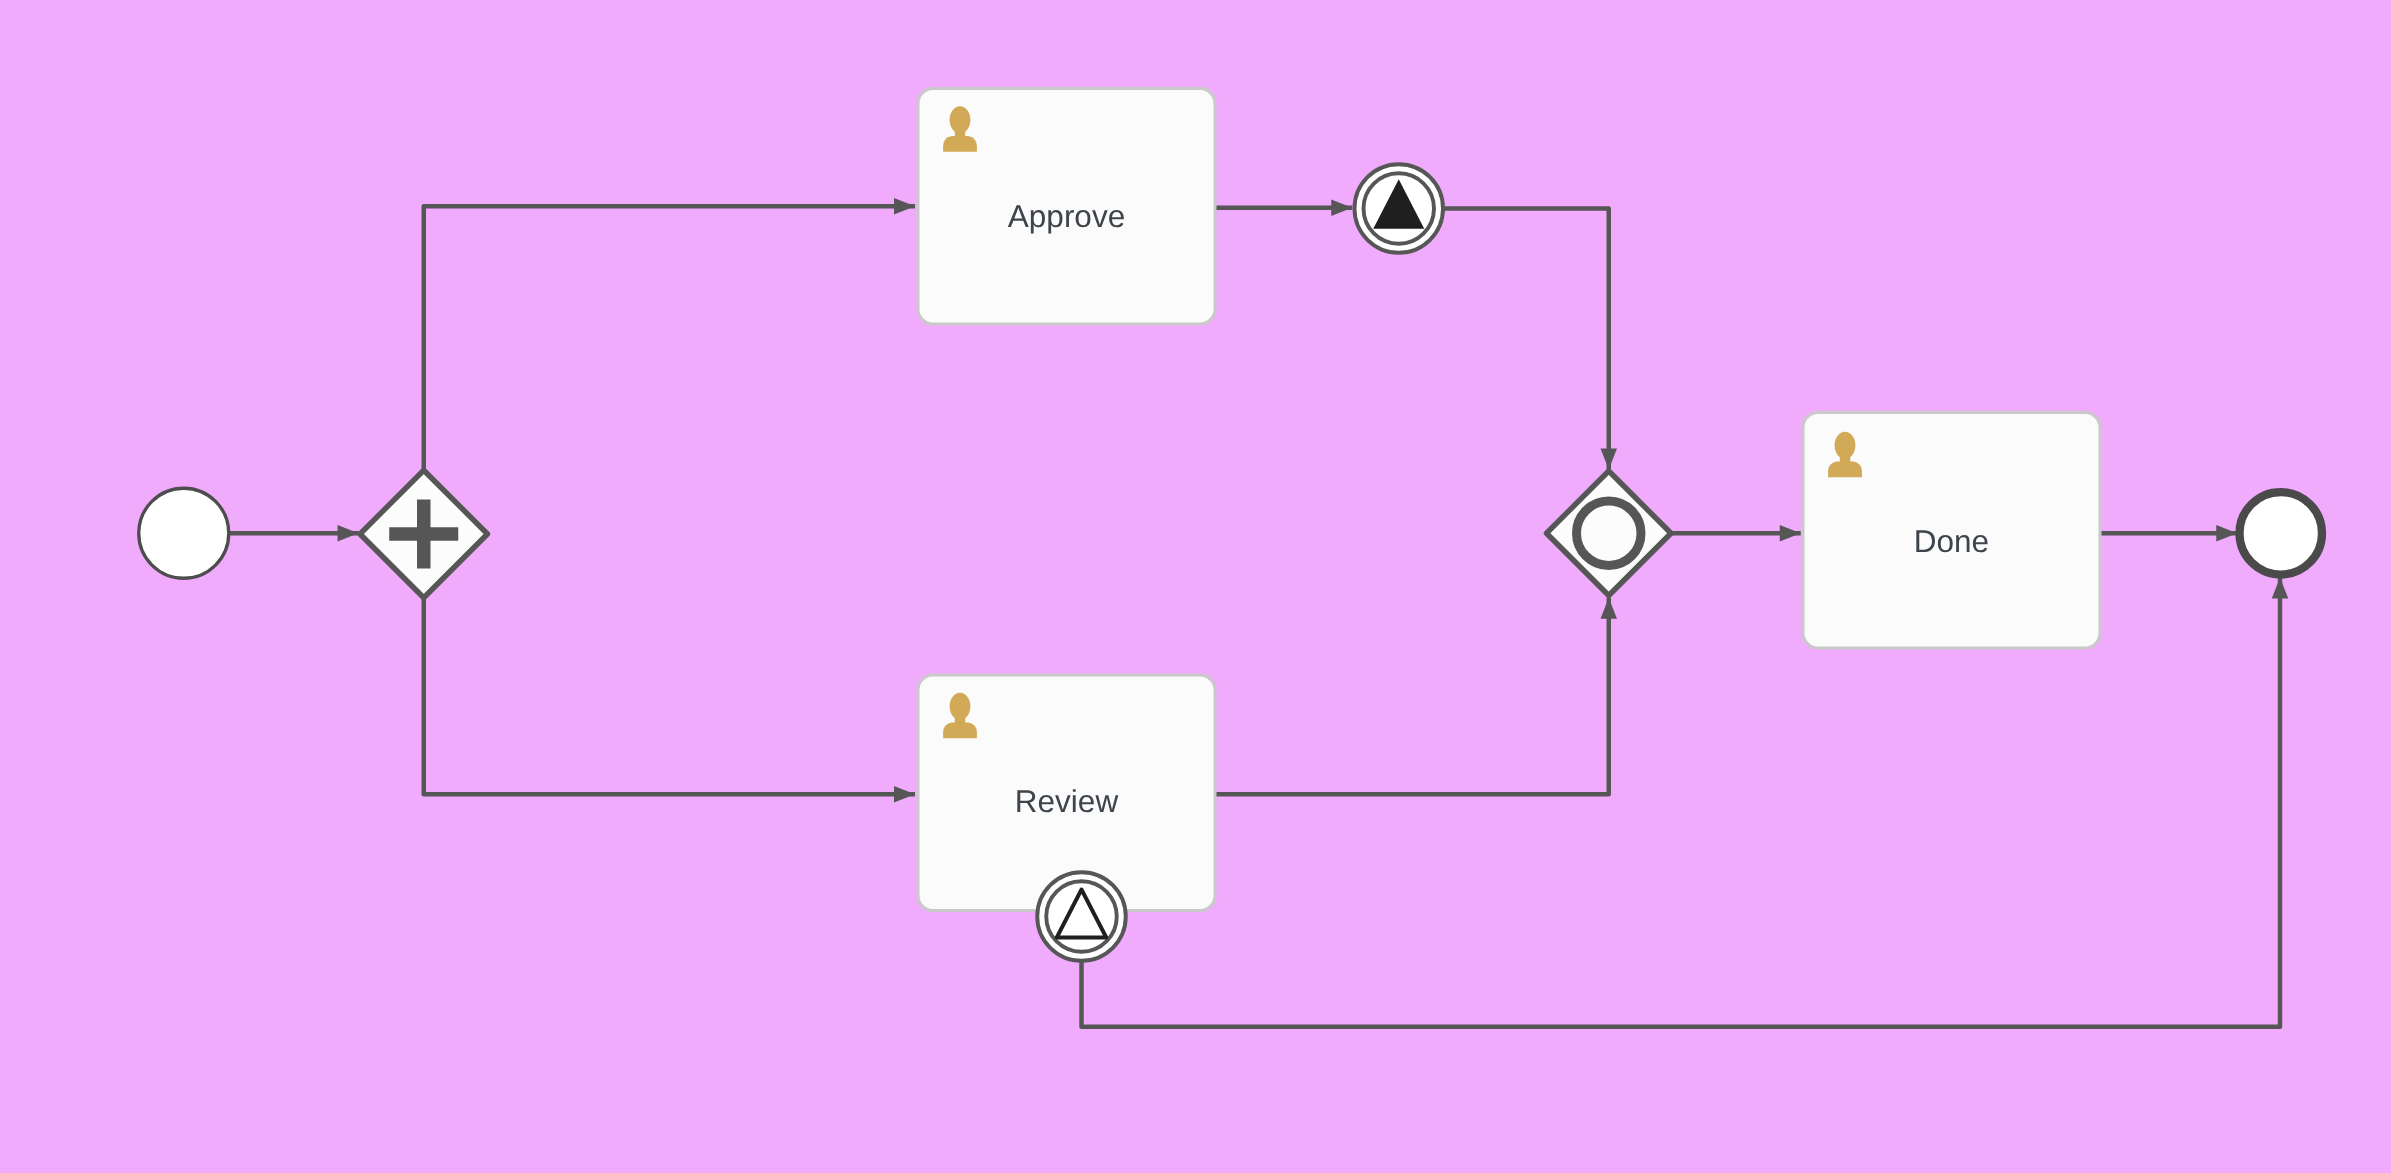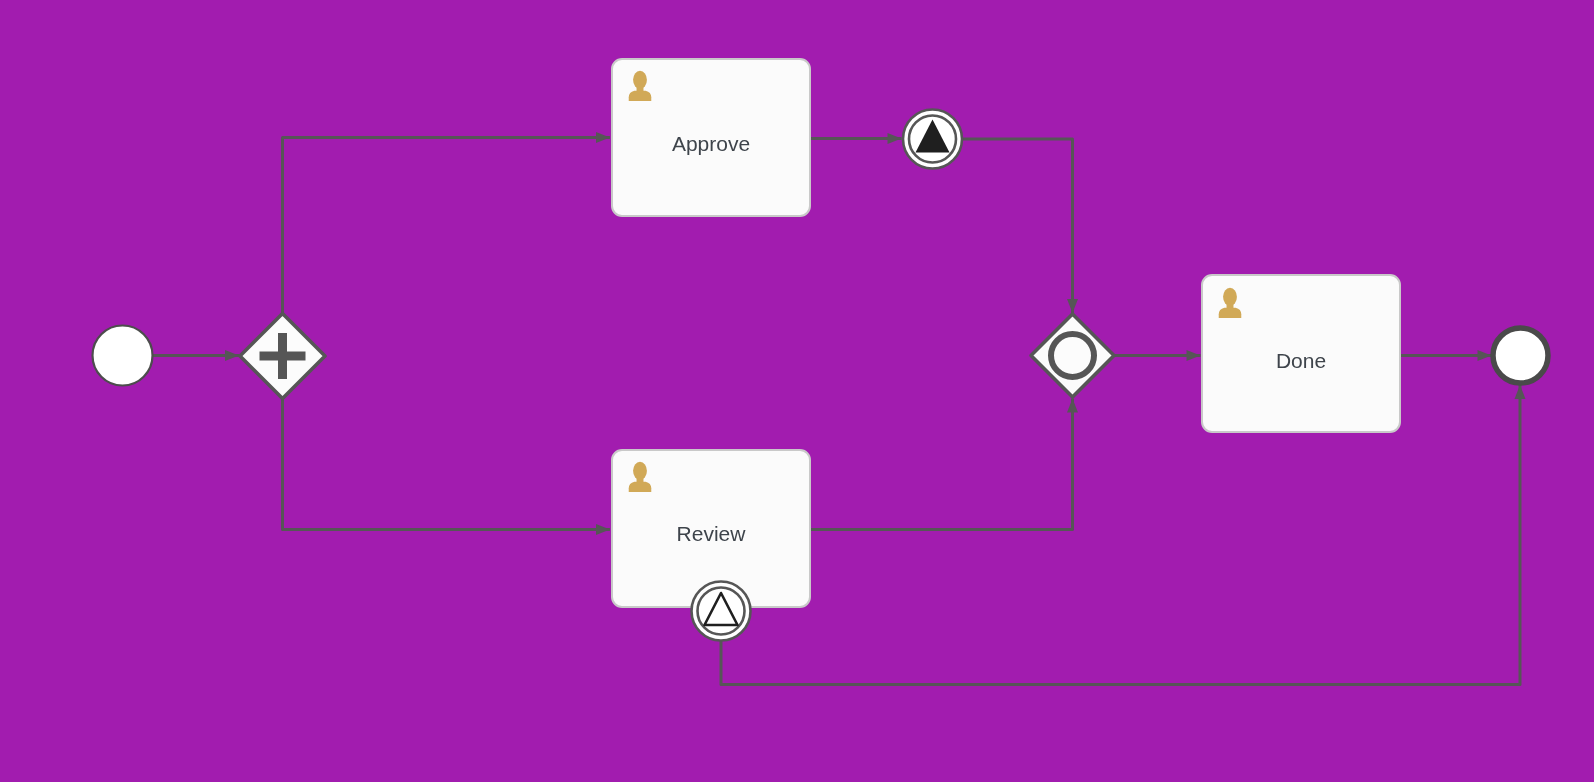--- a/index.html
+++ b/index.html
@@ -8,21 +8,21 @@
     background: #ffffff;
     width: 1594px;
     height: 782px;
     overflow: hidden;
     font-family: "Liberation Sans", sans-serif;
   }
   .canvas-wrap {
     position: relative;
     width: 1594px;
     height: 782px;
-    background: #a21caf;
+    background: #f0abfc;
   }
   svg { display: block; }
 
   .flow {
     fill: none;
     stroke: #565656;
     stroke-width: 3;
     stroke-linejoin: round;
   }
   .task-shape {

